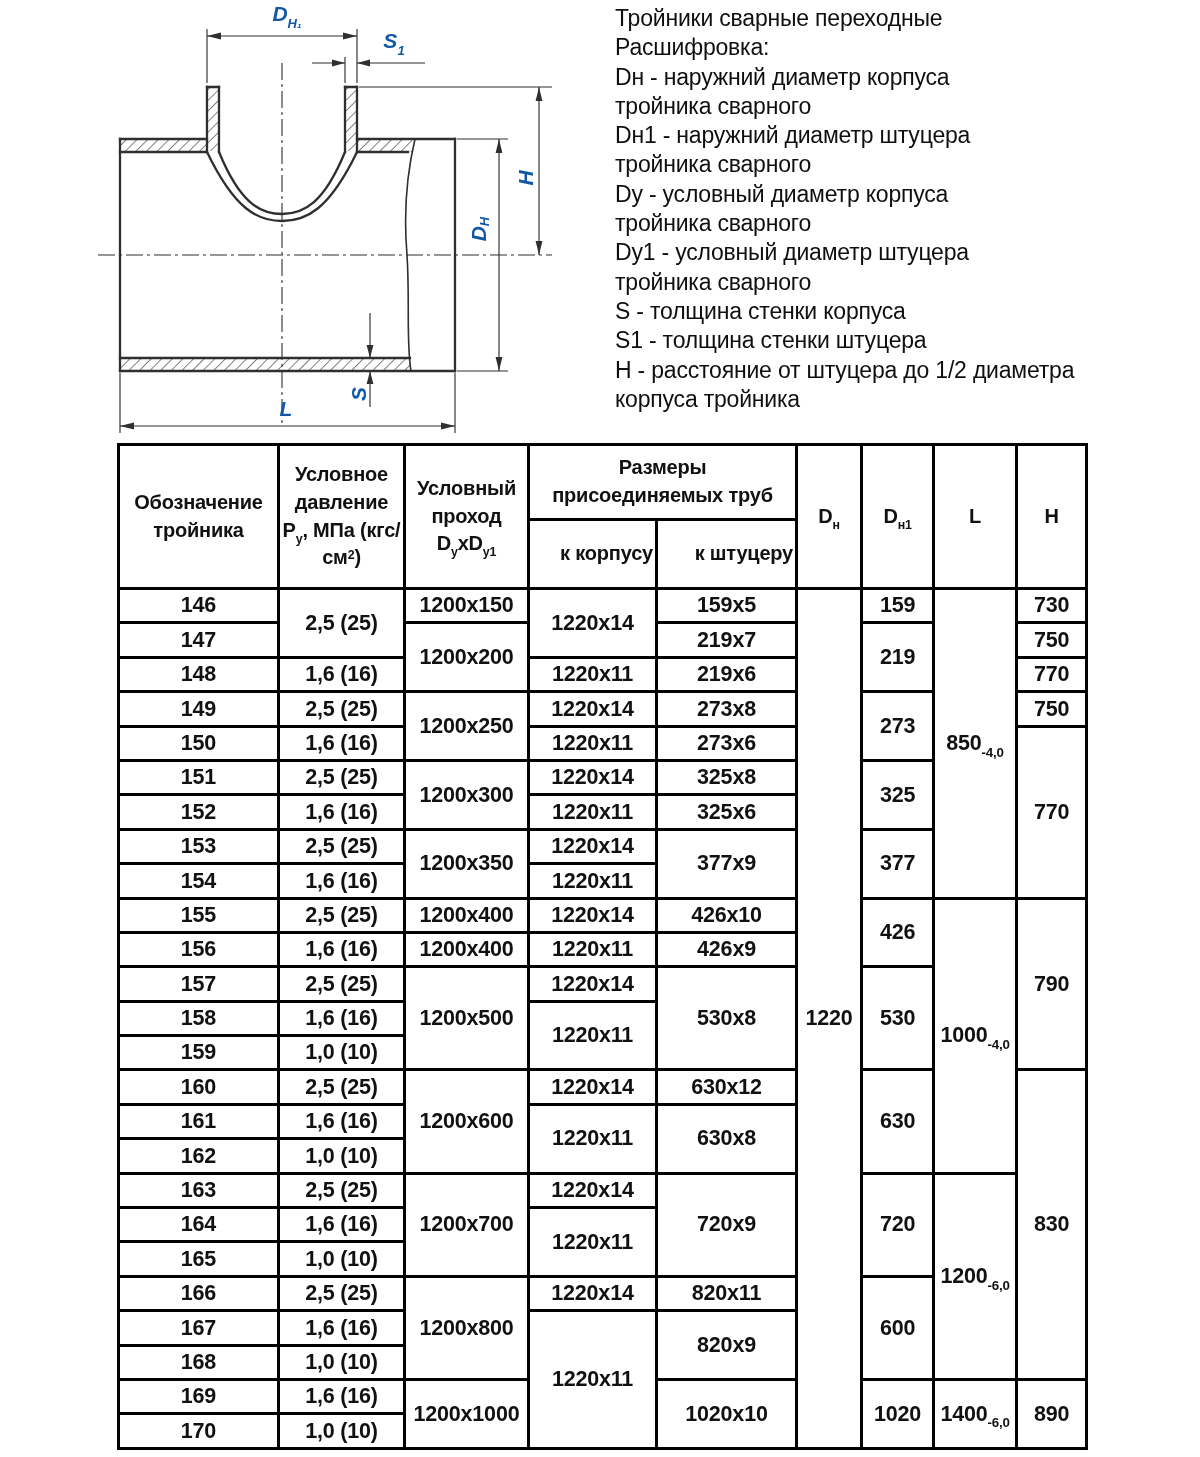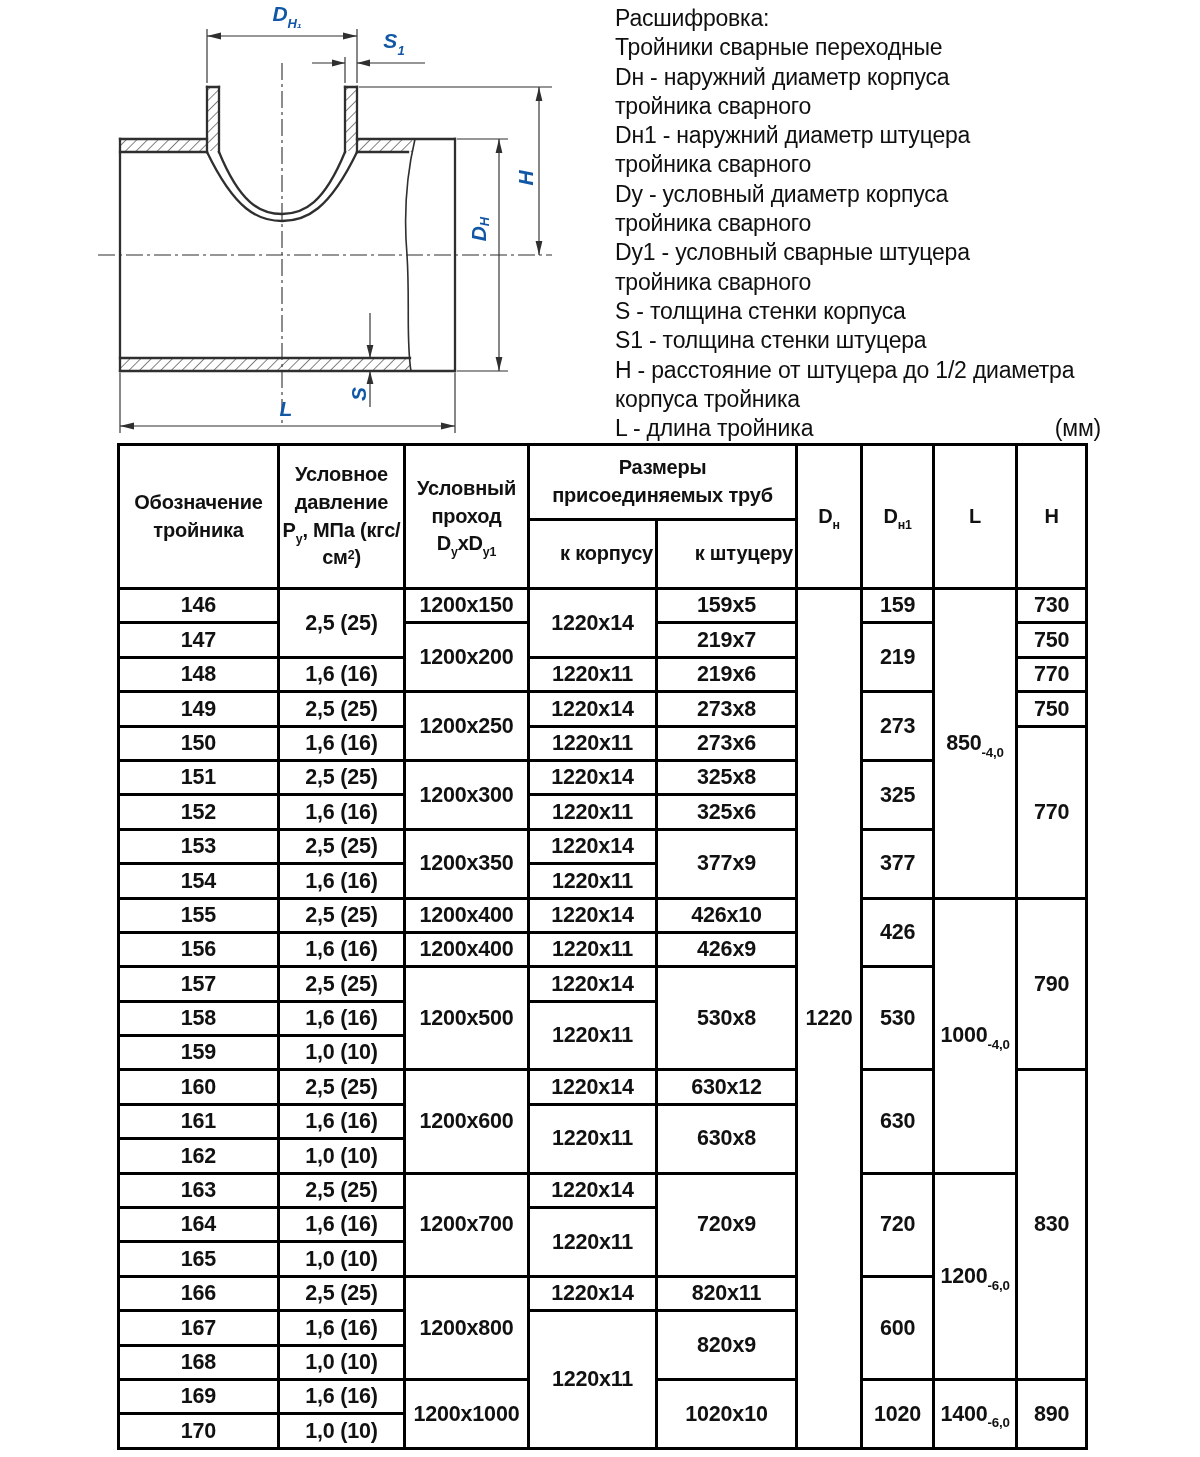--- a/index.html
+++ b/index.html
@@ -105,38 +105,34 @@
   </div>
 
   <div class="dimlabel" style="left:252px;top:3px;width:70px;">D<sub>H₁</sub></div>
   <div class="dimlabel" style="left:372px;top:30px;width:44px;">S<sub>1</sub></div>
   <div class="dimlabel rot" style="left:505px;top:158px;width:40px;height:40px;">H</div>
   <div class="dimlabel rot" style="left:455px;top:206px;width:46px;height:46px;">D<sub>H</sub></div>
   <div class="dimlabel rot" style="left:342px;top:378px;width:32px;height:32px;">S</div>
   <div class="dimlabel" style="left:266px;top:398px;width:40px;">L</div>
 
   <div class="legend">
+    <div>Тройники сварные переходные</div>
     <div>Расшифровка:</div>
-    <div>Тройники сварные переходные</div>
     <div>Dн - наружний диаметр корпуса</div>
     <div>тройника сварного</div>
     <div>Dн1 - наружний диаметр штуцера</div>
     <div>тройника сварного</div>
     <div>Dy - условный диаметр корпуса</div>
     <div>тройника сварного</div>
-    <div>Dy1 - условный сварные штуцера</div>
+    <div>Dy1 - условный диаметр штуцера</div>
     <div>тройника сварного</div>
     <div>S - толщина стенки корпуса</div>
     <div>S1 - толщина стенки штуцера</div>
     <div>H - расстояние от штуцера до 1/2 диаметра</div>
     <div>корпуса тройника</div>
-    <div class="lastline">
-      <span>L - длина тройника</span>
-      <span>(мм)</span>
-    </div>
   </div>
 
   <div class="tablewrap">
     <table class="spec">
       <colgroup>
           <col style="width: 160px;">
           <col style="width: 126px;">
           <col style="width: 124px;">
           <col style="width: 128px;">
           <col style="width: 140px;">

